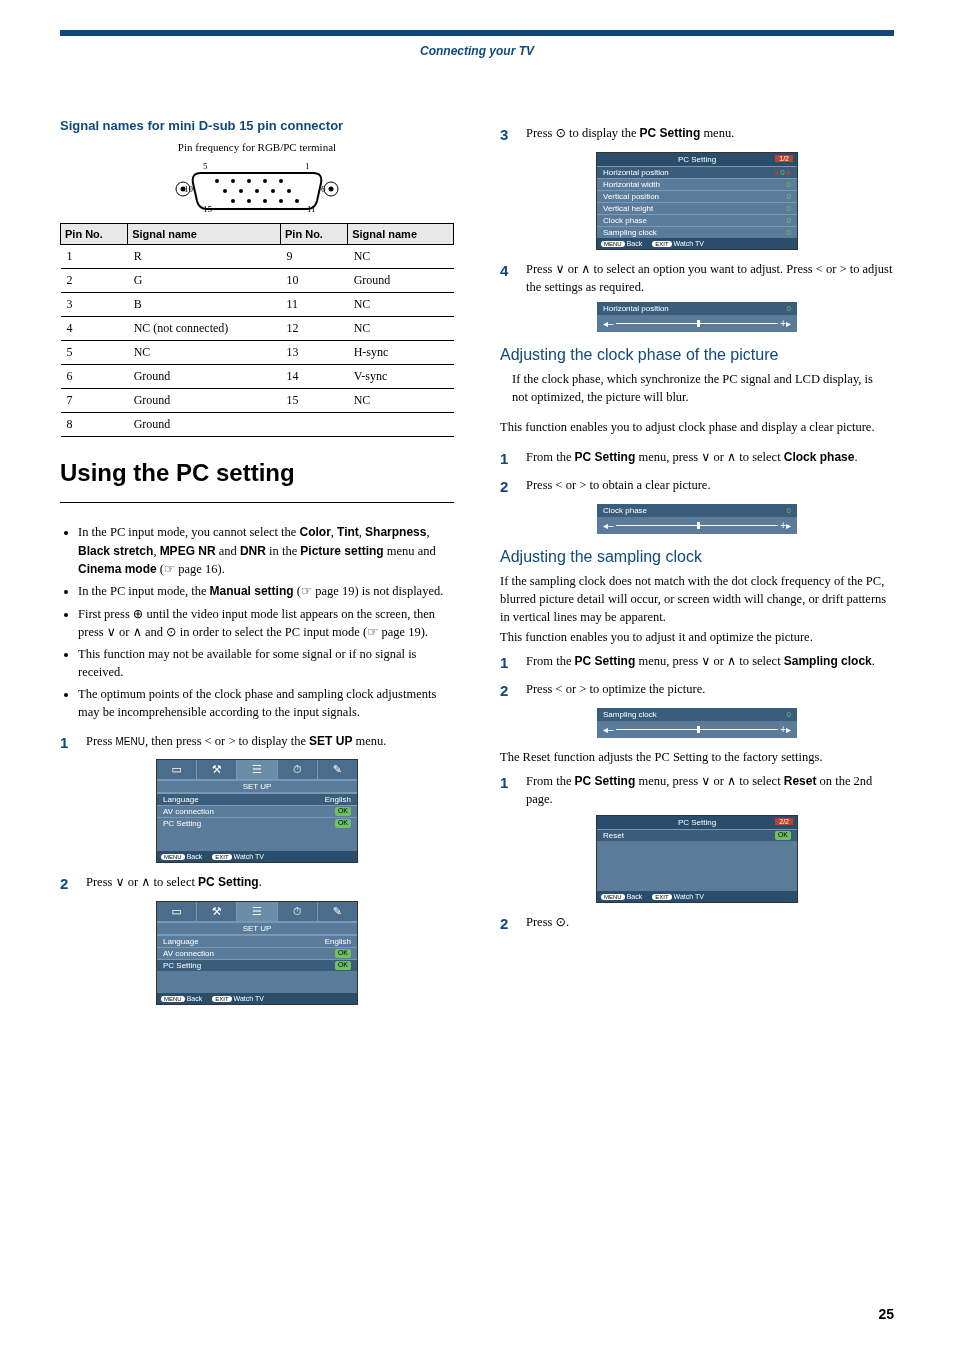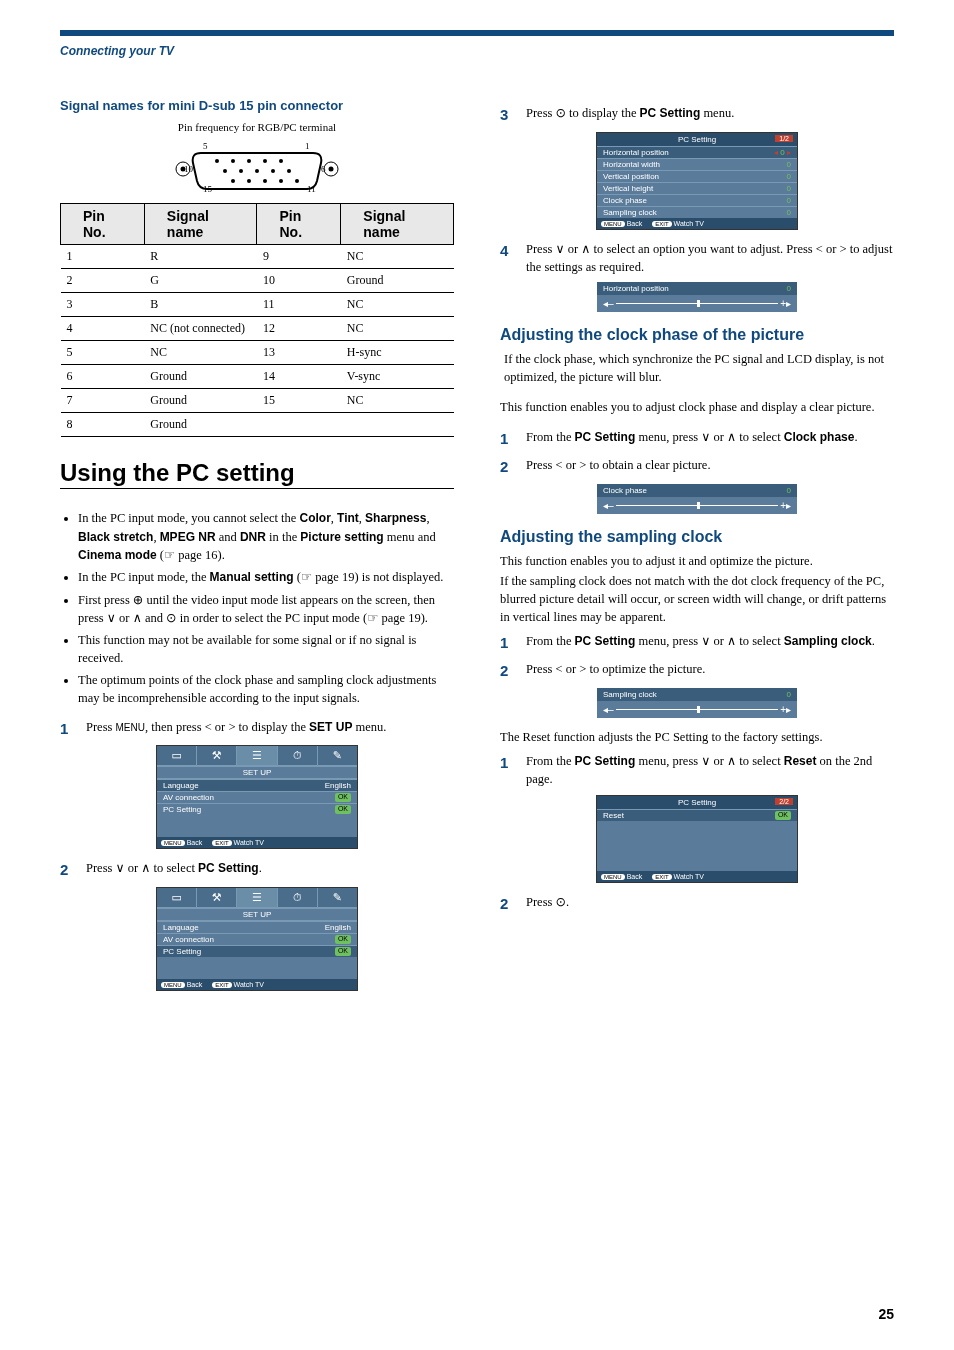--- a/index.html
+++ b/index.html
@@ -1,26 +1,26 @@
 <!DOCTYPE html>
 <html><head>
 <meta charset="utf-8">
 <style>
 body{font-family:"Times New Roman",serif;font-size:12px;color:#000;margin:0;padding:0;background:#fff}
 .page{width:954px;height:1350px;position:relative;box-sizing:border-box;padding:30px 60px 20px 60px}
 .topbar{height:6px;background:#10497d;margin-bottom:8px}
-.header{font-family:Arial,sans-serif;font-style:italic;font-weight:bold;color:#10497d;font-size:12px;margin-bottom:40px}
+.header{text-align:center;font-family:Arial,sans-serif;font-style:italic;font-weight:bold;color:#10497d;font-size:12px;margin-bottom:60px}
 .cols{display:flex;gap:46px}
 .col{flex:1;min-width:0}
-h1{font-family:Arial,sans-serif;font-size:24px;font-weight:bold;margin:14px 0 4px 0;border-bottom:1px solid #000;line-height:1.3;padding-bottom:0}
-h2{font-family:Arial,sans-serif;font-size:16px;font-weight:bold;color:#10497d;margin:14px 0 6px 0}
+h1{font-family:Arial,sans-serif;font-size:24px;font-weight:bold;margin:14px 0 4px 0;border-bottom:1px solid #000;line-height:1.3;padding-bottom:14px}
+h2{font-family:Arial,sans-serif;font-size:16px;font-weight:normal;color:#10497d;margin:14px 0 6px 0}
 h3{font-family:Arial,sans-serif;font-size:13px;font-weight:bold;color:#10497d;margin:0 0 8px 0}
 .caption{text-align:center;font-size:11px;margin-bottom:4px}
 .pintable{width:100%;border-collapse:collapse;font-size:12px;margin-bottom:20px}
-.pintable th{background:#e8e8e8;border:1px solid #000;padding:4px 22px;text-align:left;font-family:Arial,sans-serif;font-size:14px}
+.pintable th{background:#e8e8e8;border:1px solid #000;padding:4px 4px;text-align:left;font-family:Arial,sans-serif;font-size:11px}
 .pintable td{border-bottom:1px solid #000;padding:4px 6px}
 ul.notes{margin:10px 0;padding-left:18px;font-size:12.5px;line-height:1.45}
 ul.notes li{margin-bottom:4px}
 .step{display:flex;margin:6px 0;font-size:12.5px;line-height:1.45}
 .stepnum{font-family:Arial,sans-serif;font-weight:bold;font-size:15px;color:#10497d;width:26px;flex-shrink:0}
 .steptext{flex:1}
 b,strong{font-family:Arial,sans-serif;font-weight:bold;font-size:12px}
 .osd{background:#5a7b99;color:#fff;font-family:Arial,sans-serif;font-size:8px;margin:4px auto 10px auto;padding:0;border:1px solid #333}
 .osd-title{background:#2a4d6b;text-align:center;padding:2px 0;font-size:8px;position:relative}
 .osd-page{position:absolute;right:4px;top:2px;background:#c04030;padding:0 4px;font-size:7px}
@@ -282,21 +282,21 @@
             <span class="arrow">◂–</span>
             <div class="slider-track">
               <div class="slider-thumb"></div>
             </div>
             <span class="arrow">+▸</span>
           </div>
   </div>
 
   <h2>Adjusting the clock phase of the picture</h2>
   <div id="pclock" style="font-size:12.5px;line-height:1.45">
-          <p style="margin:2px 4px">If the clock phase, which synchronize the PC signal and LCD display, is not optimized, the picture will blur.</p>
+          <p style="margin:2px 12px">If the clock phase, which synchronize the PC signal and LCD display, is not optimized, the picture will blur.</p>
           <p style="margin:12px 0">This function enables you to adjust clock phase and display a clear picture.</p>
         </div>
   <div class="step">
           <span class="stepnum">1</span>
     <span class="steptext" id="c-s1">From the <b>PC Setting</b> menu, press ∨ or ∧ to select <b>Clock phase</b>.</span>
         </div>
   <div class="step">
           <span class="stepnum">2</span>
     <span class="steptext" id="c-s2">Press &lt; or &gt; to obtain a clear picture.</span>
         </div>
@@ -309,22 +309,22 @@
             <span class="arrow">◂–</span>
             <div class="slider-track">
               <div class="slider-thumb"></div>
             </div>
             <span class="arrow">+▸</span>
           </div>
   </div>
 
   <h2>Adjusting the sampling clock</h2>
   <div id="psamp" style="font-size:12.5px;line-height:1.45">
+          <p style="margin:2px 0">If the sampling clock does not match with the dot clock frequency of the PC, blurred picture detail will occur, or screen width will change, or drift patterns in vertical lines may be apparent.</p>
           <p style="margin:2px 0">This function enables you to adjust it and optimize the picture.</p>
-          <p style="margin:2px 0">If the sampling clock does not match with the dot clock frequency of the PC, blurred picture detail will occur, or screen width will change, or drift patterns in vertical lines may be apparent.</p>
         </div>
   <div class="step">
           <span class="stepnum">1</span>
     <span class="steptext" id="s-s1">From the <b>PC Setting</b> menu, press ∨ or ∧ to select <b>Sampling clock</b>.</span>
         </div>
   <div class="step">
           <span class="stepnum">2</span>
     <span class="steptext" id="s-s2">Press &lt; or &gt; to optimize the picture.</span>
         </div>
   <div class="slider">

